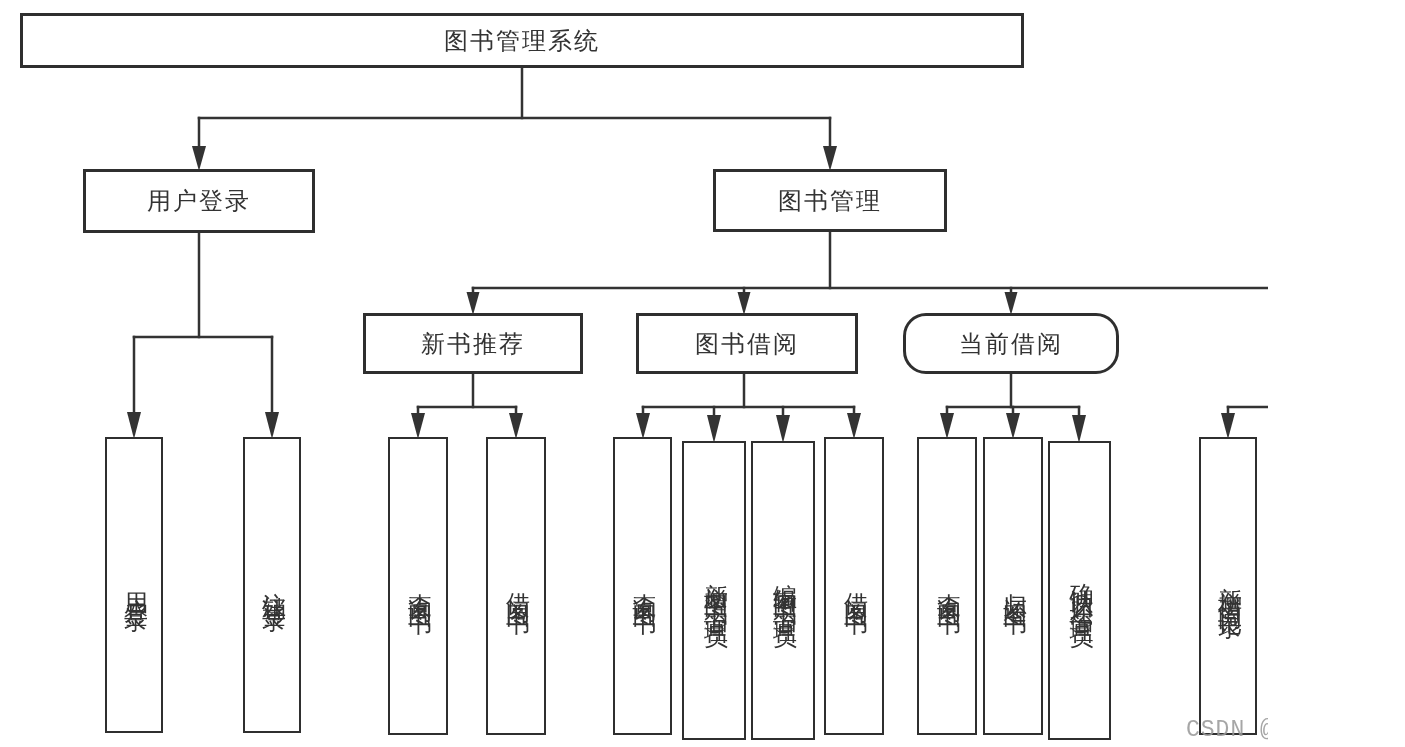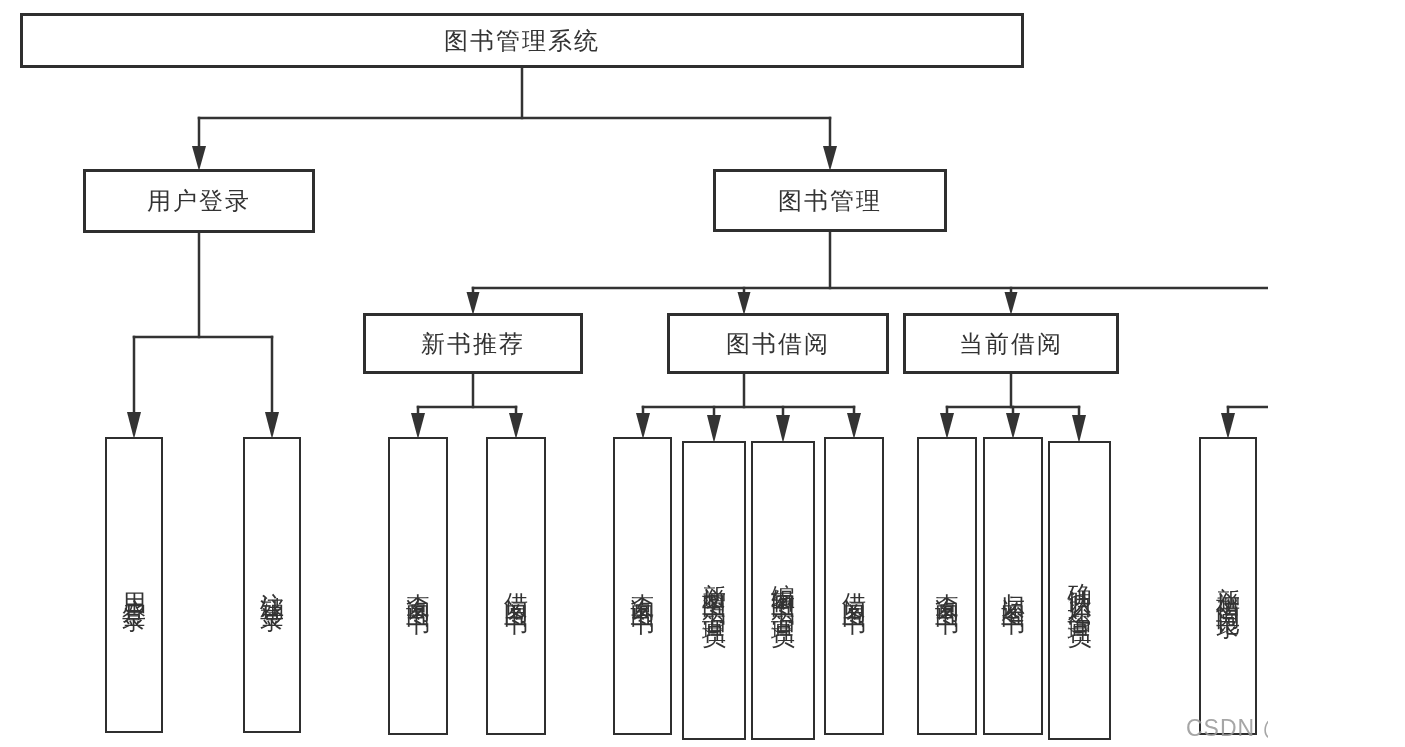--- a/index.html
+++ b/index.html
@@ -1,20 +1,20 @@
 <!DOCTYPE html>
 <html><head>
 <meta charset="utf-8">
 <style>
   html,body{margin:0;padding:0;background:#fff;}
   #canvas{
     position:relative;
     width:1268px;height:747px;
     background:#ffffff;
-    font-family:Liberation Sans, sans-serif;
+    font-family:Liberation Mono, monospace;
     overflow:hidden;
   }
   #wires{position:absolute;left:0;top:0;width:1405px;height:747px;pointer-events:none;}
   .box{
     position:absolute;
     box-sizing:border-box;
     border:3px solid #2f2f2f;
     background:#ffffff;
     display:flex;align-items:center;justify-content:center;
     color:#333333;
@@ -116,22 +116,22 @@
       <polygon points="1339,413 1353,413 1346,439"></polygon>
     </g>
   </svg>
 
   <div class="box" style="left:20px;top:13px;width:1004px;height:55px;">图书管理系统</div>
 
   <div class="box" style="left:83px;top:169px;width:232px;height:64px;">用户登录</div>
   <div class="box" style="left:713px;top:169px;width:234px;height:63px;">图书管理</div>
 
   <div class="box" style="left:363px;top:313px;width:220px;height:61px;">新书推荐</div>
-  <div class="box" style="left:667px;top:313px;width:222px;height:61px;">图书借阅</div>
-  <div class="box" style="left:903px;top:313px;width:216px;height:61px;">当前借阅</div>
+  <div class="box" style="left:636px;top:313px;width:222px;height:61px;">图书借阅</div>
+  <div class="box" style="left:903px;top:313px;width:216px;height:61px;border-radius:23px;">当前借阅</div>
 
   <div class="box leaf" style="left:105px;top:437px;width:58px;height:296px;">
     <span>用户登录</span>
   </div>
   <div class="box leaf" style="left:243px;top:437px;width:58px;height:296px;">
     <span>注销登录</span>
   </div>
 
   <div class="box leaf" style="left:388px;top:437px;width:60px;height:298px;">
     <span>查询图书</span>

